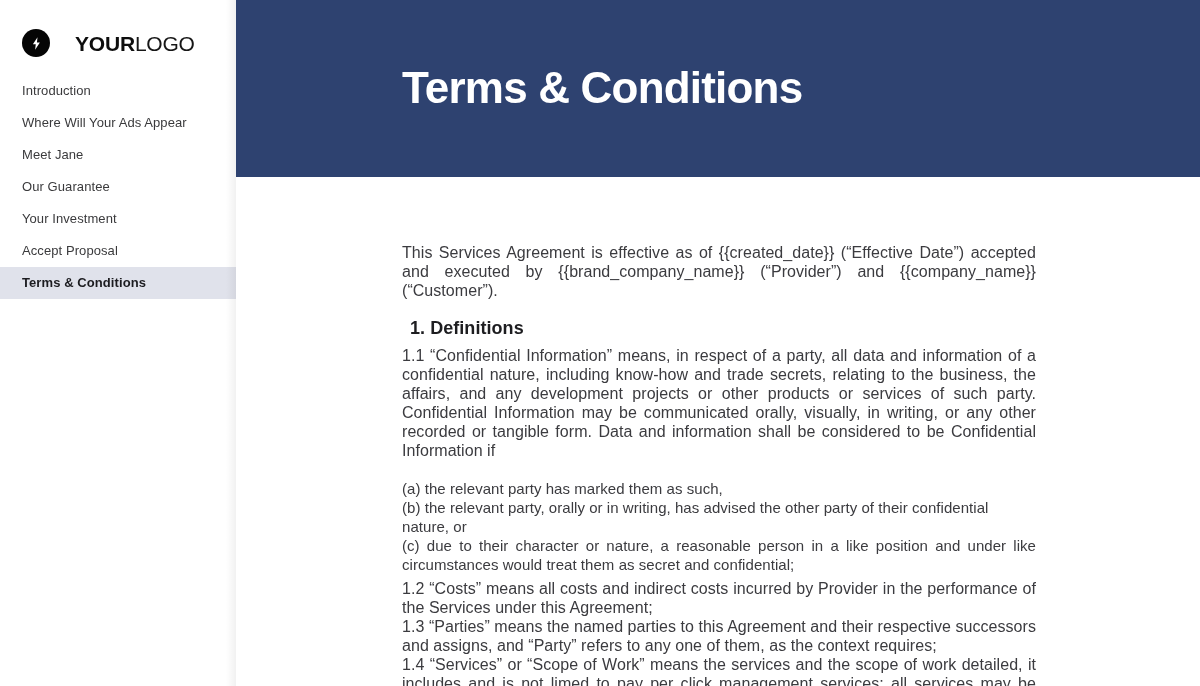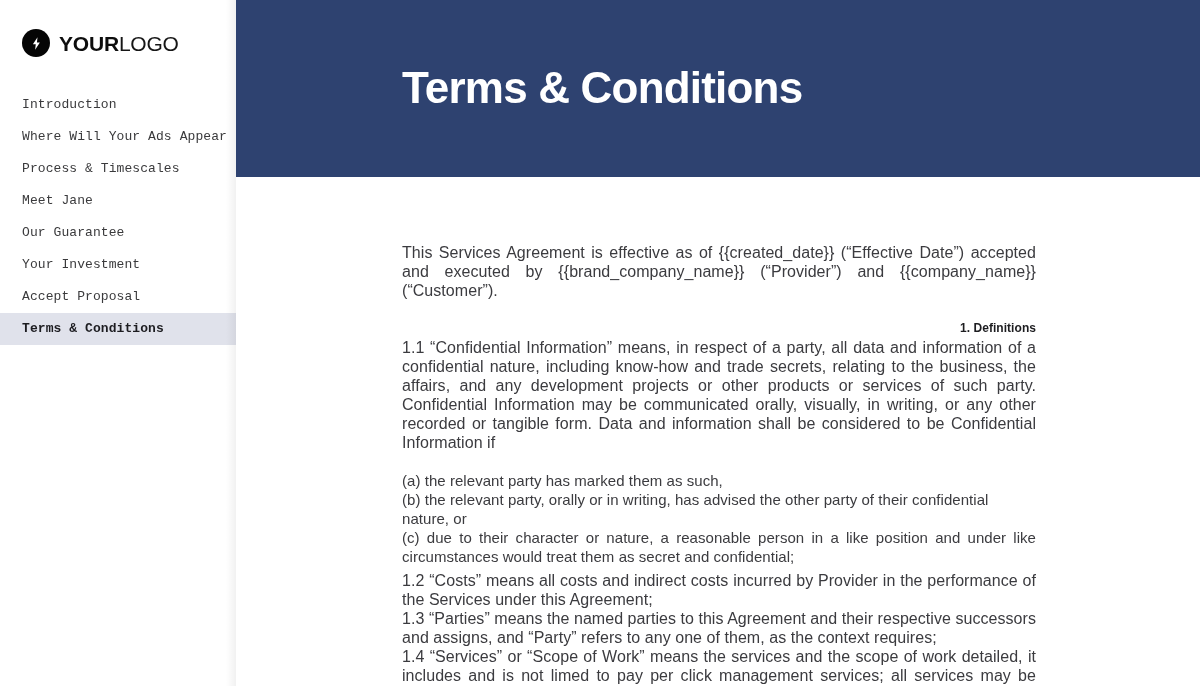--- a/index.html
+++ b/index.html
@@ -43,20 +43,21 @@
     height: 100%;
     background: linear-gradient(to right, rgba(0,0,0,0.00), rgba(0,0,0,0.055));
     pointer-events: none;
   }
 
   .logo-wrap {
     display: flex;
     align-items: center;
     padding: 26px 0 0 22px;
     height: 34px;
+    gap: 16px;
   }
   .logo-mark {
     width: 28px;
     height: 28px;
     border-radius: 50%;
     background: #050505;
     display: flex;
     align-items: center;
     justify-content: center;
     flex: none;
@@ -67,23 +68,22 @@
     font-size: 21px;
     letter-spacing: -0.2px;
     line-height: 1;
     white-space: nowrap;
     color: #0d0d0d;
   }
   .logo-text .lt-bold { font-weight: 700; }
   .logo-text .lt-light { font-weight: 400; color: #161616; }
 
   .nav {
-    margin-top: 29px;
+    margin-top: 15px;
     display: block;
-    font-family: Liberation Mono, monospace;
   }
   .nav-item {
     display: block;
     padding: 8px 22px 8px 22px;
     font-size: 13px;
     line-height: 16px;
     color: #3a3a3c;
     font-weight: 400;
     cursor: pointer;
     white-space: nowrap;
@@ -133,27 +133,27 @@
     color: #3b3b3f;
     text-align: justify;
     text-justify: inter-word;
     letter-spacing: 0.05px;
     margin: 0;
   }
   .doc-block + .doc-block { }
   .doc-block.first { margin-top: 66px; }
 
   .doc-heading {
-    font-size: 12px;
+    font-size: 18px;
     line-height: 19px;
     color: #1d1d20;
     font-weight: 700;
     letter-spacing: 0.05px;
-    margin: 0;
-    text-align: right;
+    margin: 8px;
+    text-align: left;
   }
 
   .doc-list { }
   .doc-list .li {
     font-size: 15px;
     line-height: 19px;
     color: #3b3b3f;
     text-align: justify;
     text-justify: inter-word;
     letter-spacing: 0.05px;
@@ -172,21 +172,20 @@
         <svg width="15" height="15" viewBox="0 0 24 24" aria-hidden="true">
           <path d="M13.6 2 6.2 13.2h4.6L9.8 22l7.6-11.6h-4.7L13.6 2z" fill="#ffffff"></path>
         </svg>
       </span>
       <span class="logo-text"><span class="lt-bold">YOUR</span><span class="lt-light">LOGO</span></span>
     </div>
 
     <nav class="nav">
       <div class="nav-item">Introduction</div>
       <div class="nav-item">Where Will Your Ads Appear</div>
-      <div class="nav-item">Process &amp; Timescales</div>
       <div class="nav-item">Meet Jane</div>
       <div class="nav-item">Our Guarantee</div>
       <div class="nav-item">Your Investment</div>
       <div class="nav-item">Accept Proposal</div>
       <div class="nav-item active">Terms &amp; Conditions</div>
     </nav>
 
   </aside>
 
   <main class="main">

